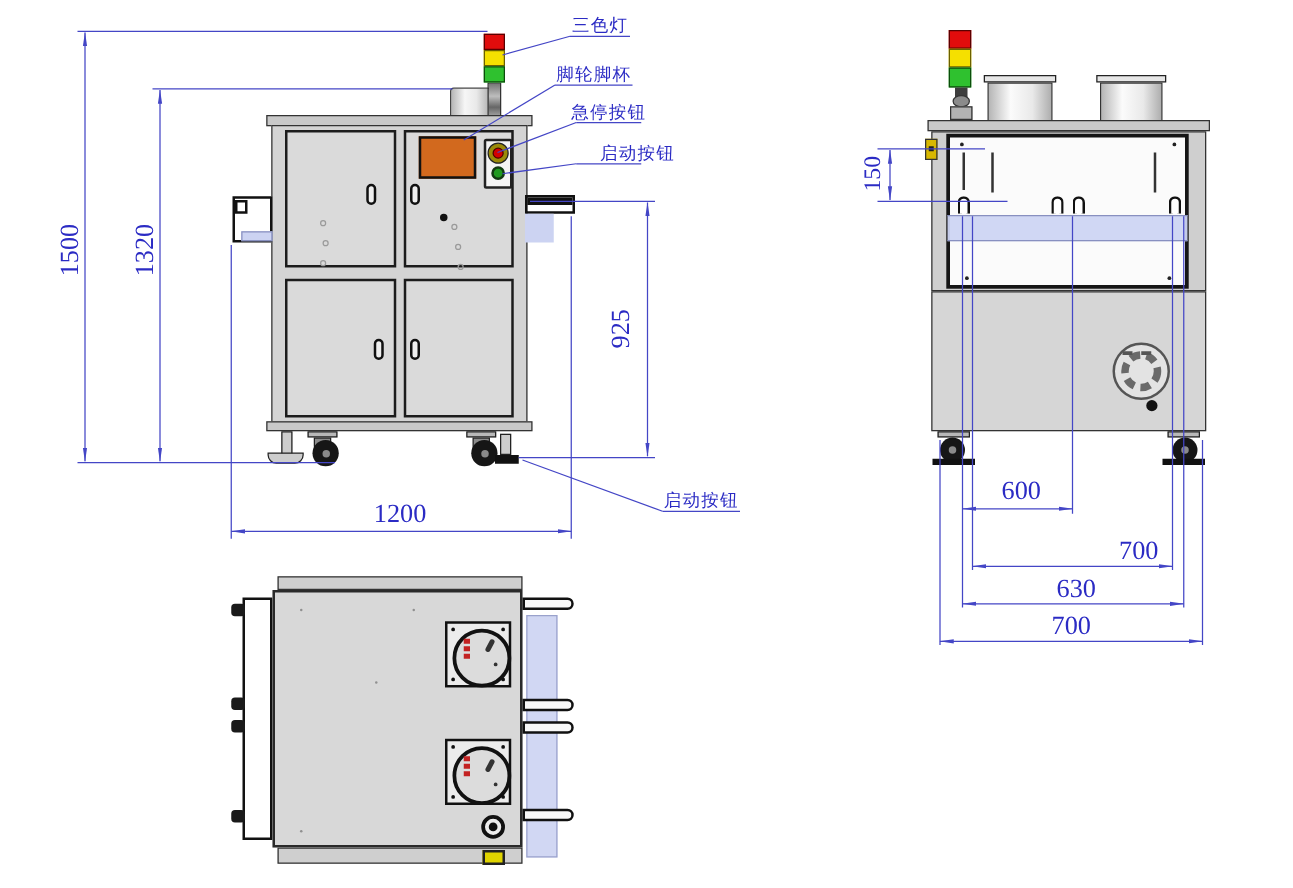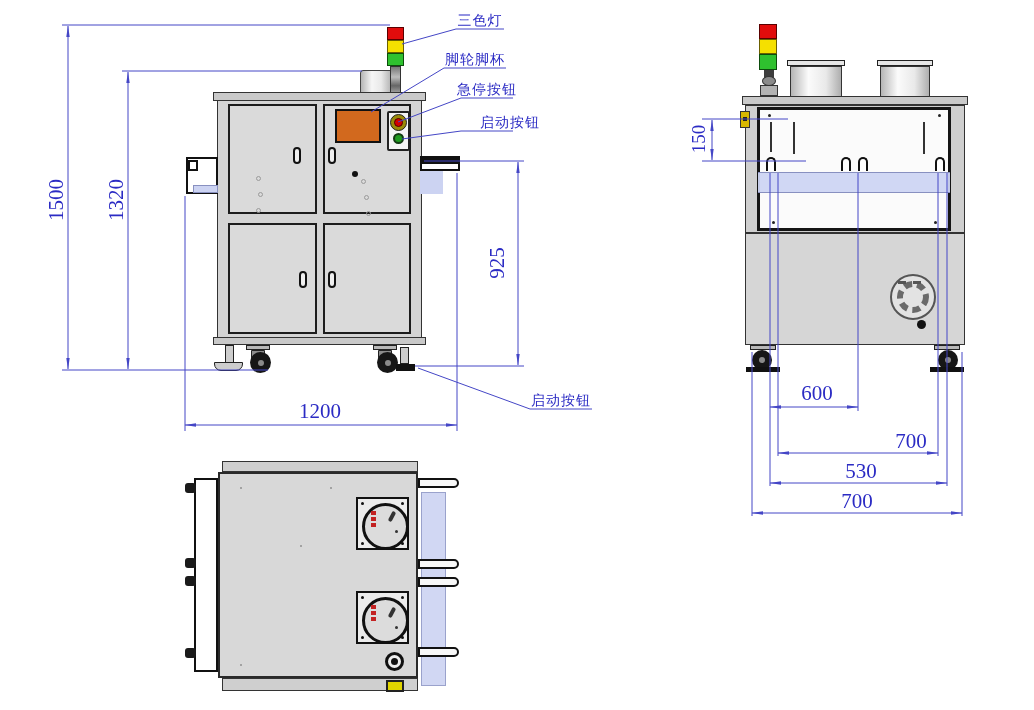--- a/index.html
+++ b/index.html
@@ -277,21 +277,21 @@
     </g>
   </svg>
 
   <div class="dim-num vert" style="left:56px;top:200px;">1500</div>
   <div class="dim-num vert" style="left:116px;top:200px;">1320</div>
   <div class="dim-num vert" style="left:497px;top:263px;">925</div>
   <div class="dim-num" style="left:320px;top:411px;">1200</div>
   <div class="dim-num vert small" style="left:699px;top:139px;">150</div>
   <div class="dim-num" style="left:817px;top:393px;">600</div>
   <div class="dim-num" style="left:911px;top:441px;text-align:center;">700</div>
-  <div class="dim-num" style="left:861px;top:471px;">530</div>
+  <div class="dim-num" style="left:861px;top:471px;">630</div>
   <div class="dim-num" style="left:857px;top:501px;">700</div>
 
   <div class="cn-label" style="left:480px;top:21px;">三色灯</div>
   <div class="cn-label" style="left:475px;top:60px;">脚轮脚杯</div>
   <div class="cn-label" style="left:487px;top:90px;">急停按钮</div>
   <div class="cn-label" style="left:510px;top:123px;">启动按钮</div>
   <div class="cn-label" style="left:561px;top:401px;">启动按钮</div>
 
 </div>
 

